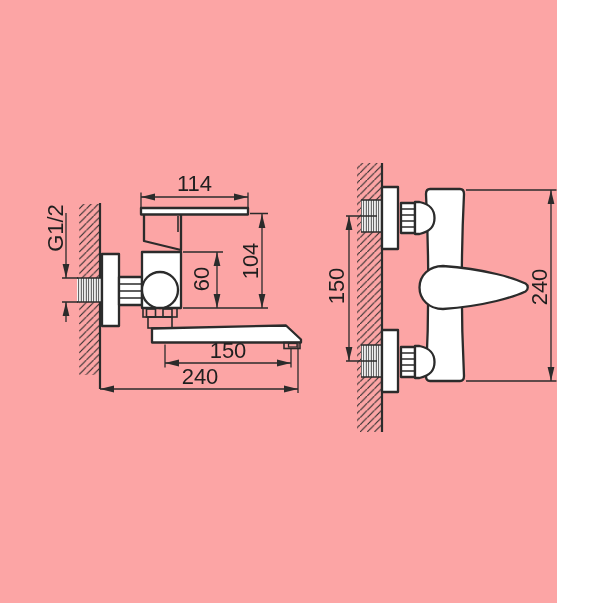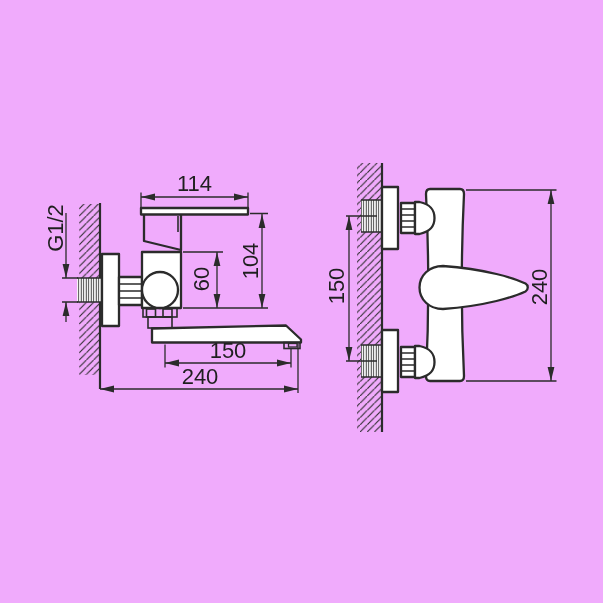--- a/index.html
+++ b/index.html
@@ -1,16 +1,16 @@
 <!DOCTYPE html>
 <html><head>
 <meta charset="utf-8">
 <style>
   html,body{margin:0;padding:0;background:#ffffff;}
-  .stage{width:603px;height:603px;background:#f0abfc;position:relative;overflow:hidden;}
+  .stage{width:557px;height:603px;background:#fca5a5;position:relative;overflow:hidden;}
   svg{display:block;}
   .outline{fill:#ffffff;stroke:#2b2b2b;stroke-width:2.3;stroke-linejoin:round;}
   .outline-nf{fill:none;stroke:#2b2b2b;stroke-width:2.3;stroke-linejoin:round;}
   .thin{fill:none;stroke:#2b2b2b;stroke-width:1.6;}
   .dim{fill:none;stroke:#2b2b2b;stroke-width:1.3;}
   .arrow{fill:#2b2b2b;stroke:none;}
   .dimtext{font-family:"Liberation Sans", sans-serif;font-size:22px;fill:#1f1f1f;}
   .wallline{fill:none;stroke:#2b2b2b;stroke-width:2.2;}
 </style>
 </head>

